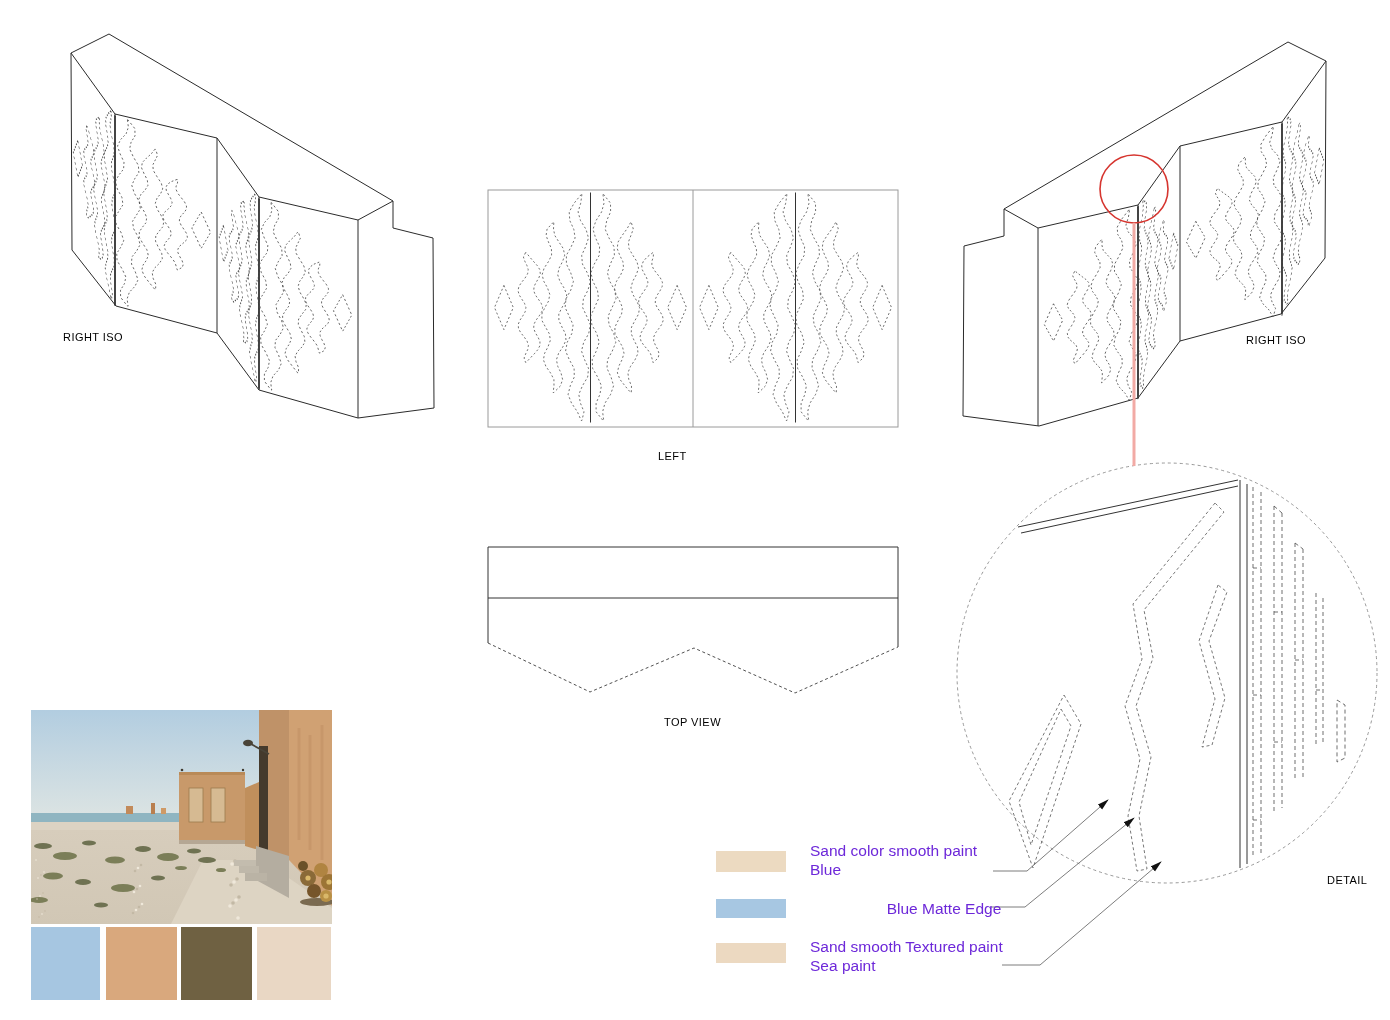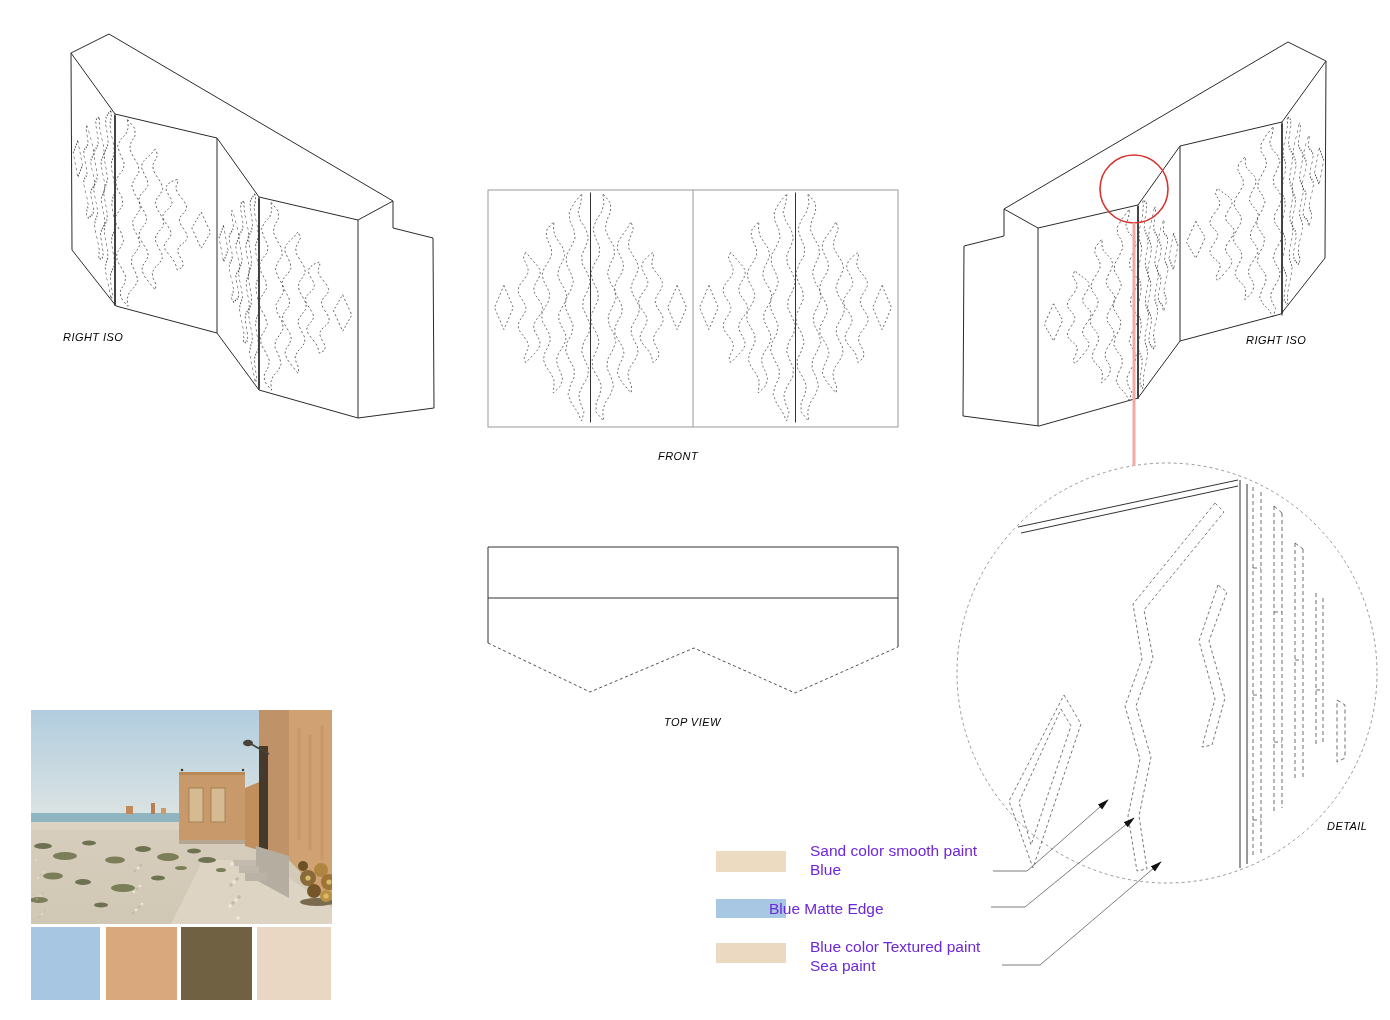--- a/index.html
+++ b/index.html
@@ -11,21 +11,21 @@
   .edge{fill:none;stroke:#2b2b2b;stroke-width:1;stroke-linejoin:round;}
   .thin{fill:none;stroke:#9a9a9a;stroke-width:1;}
   .dash{fill:none;stroke:#4c4c4c;stroke-width:.8;stroke-dasharray:2 2.3;}
   .dashz{fill:none;stroke:#3c3c3c;stroke-width:.9;stroke-dasharray:3 2.6;}
   .dashl{fill:none;stroke:#8c8c8c;stroke-width:.9;stroke-dasharray:3 3;}
   .dashd{fill:none;stroke:#555;stroke-width:.85;stroke-dasharray:4 3;}
   .dashc{fill:none;stroke:#555;stroke-width:.8;stroke-dasharray:3 2.6;}
   .solidd{fill:none;stroke:#333;stroke-width:1;}
   .leader{fill:none;stroke:#6e6e6e;stroke-width:.9;}
   
-  .lbl{position:absolute;font-size:11px;letter-spacing:.45px;color:#000;white-space:nowrap;font-style:italic;}
+  .lbl{position:absolute;font-size:11px;letter-spacing:.45px;color:#000;white-space:nowrap;}
   .legend-text{position:absolute;font-size:15.5px;line-height:19px;color:#6d28d9;}
   .legend-text div{white-space:nowrap;}
   .sw{position:absolute;}
   #photo-wrap{position:absolute;left:31px;top:710px;width:301px;height:214px;}
   #photo{width:301px;height:214px;}
 </style>
 </head>
 <body>
 
 <div class="board">
@@ -268,40 +268,40 @@
         <circle cx="272" cy="156" r="5" fill="#6b5128"></circle>
         <circle cx="277" cy="168" r="2.6" fill="#d9b86a"></circle>
         <circle cx="298" cy="172" r="2.6" fill="#d9b86a"></circle>
         <circle cx="295" cy="186" r="2.6" fill="#d9b86a"></circle>
         <line x1="238" y1="44" x2="220" y2="34" stroke="#4a4438" stroke-width="1.8"></line>
         <ellipse cx="217" cy="33" rx="5" ry="3.2" fill="#4a4438"></ellipse>
       </svg>
   </div>
 
   <div class="lbl" style="left:63px;top:331px">RIGHT ISO</div>
-  <div class="lbl" style="left:658px;top:450px">FRONT</div>
+  <div class="lbl" style="left:658px;top:450px">LEFT</div>
   <div class="lbl" style="left:664px;top:716px">TOP VIEW</div>
   <div class="lbl" style="left:1246px;top:334px">RIGHT ISO</div>
-  <div class="lbl" style="left:1327px;top:820px">DETAIL</div>
+  <div class="lbl" style="left:1327px;top:874px">DETAIL</div>
 
   <div>
     <div class="sw" style="left: 716px; top: 851px; width: 70px; height: 21px; background: rgb(236, 218, 193);"></div>
     <div class="legend-text" style="left:810px;top:841px">
       <div>Sand color smooth paint</div>
       <div>Blue</div>
     </div>
 
     <div class="sw" style="left: 716px; top: 899px; width: 70px; height: 19px; background: rgb(167, 199, 226);"></div>
-    <div class="legend-text" style="left:769px;top:899px;width:176px;text-align:left">
+    <div class="legend-text" style="left:856px;top:899px;width:176px;text-align:center">
       <div>Blue Matte Edge</div>
     </div>
 
     <div class="sw" style="left: 716px; top: 943px; width: 70px; height: 20px; background: rgb(236, 217, 193);"></div>
     <div class="legend-text" style="left:810px;top:937px">
-      <div>Blue color Textured paint</div>
+      <div>Sand smooth Textured paint</div>
       <div>Sea paint</div>
     </div>
   </div>
 
   <div>
     <div class="sw" style="left: 31px; top: 927px; width: 69px; height: 73px; background: rgb(166, 198, 225);"></div>
     <div class="sw" style="left: 106px; top: 927px; width: 71px; height: 73px; background: rgb(217, 168, 125);"></div>
     <div class="sw" style="left: 181px; top: 927px; width: 71px; height: 73px; background: rgb(111, 97, 66);"></div>
     <div class="sw" style="left: 257px; top: 927px; width: 74px; height: 73px; background: rgb(233, 215, 196);"></div>
   </div>

